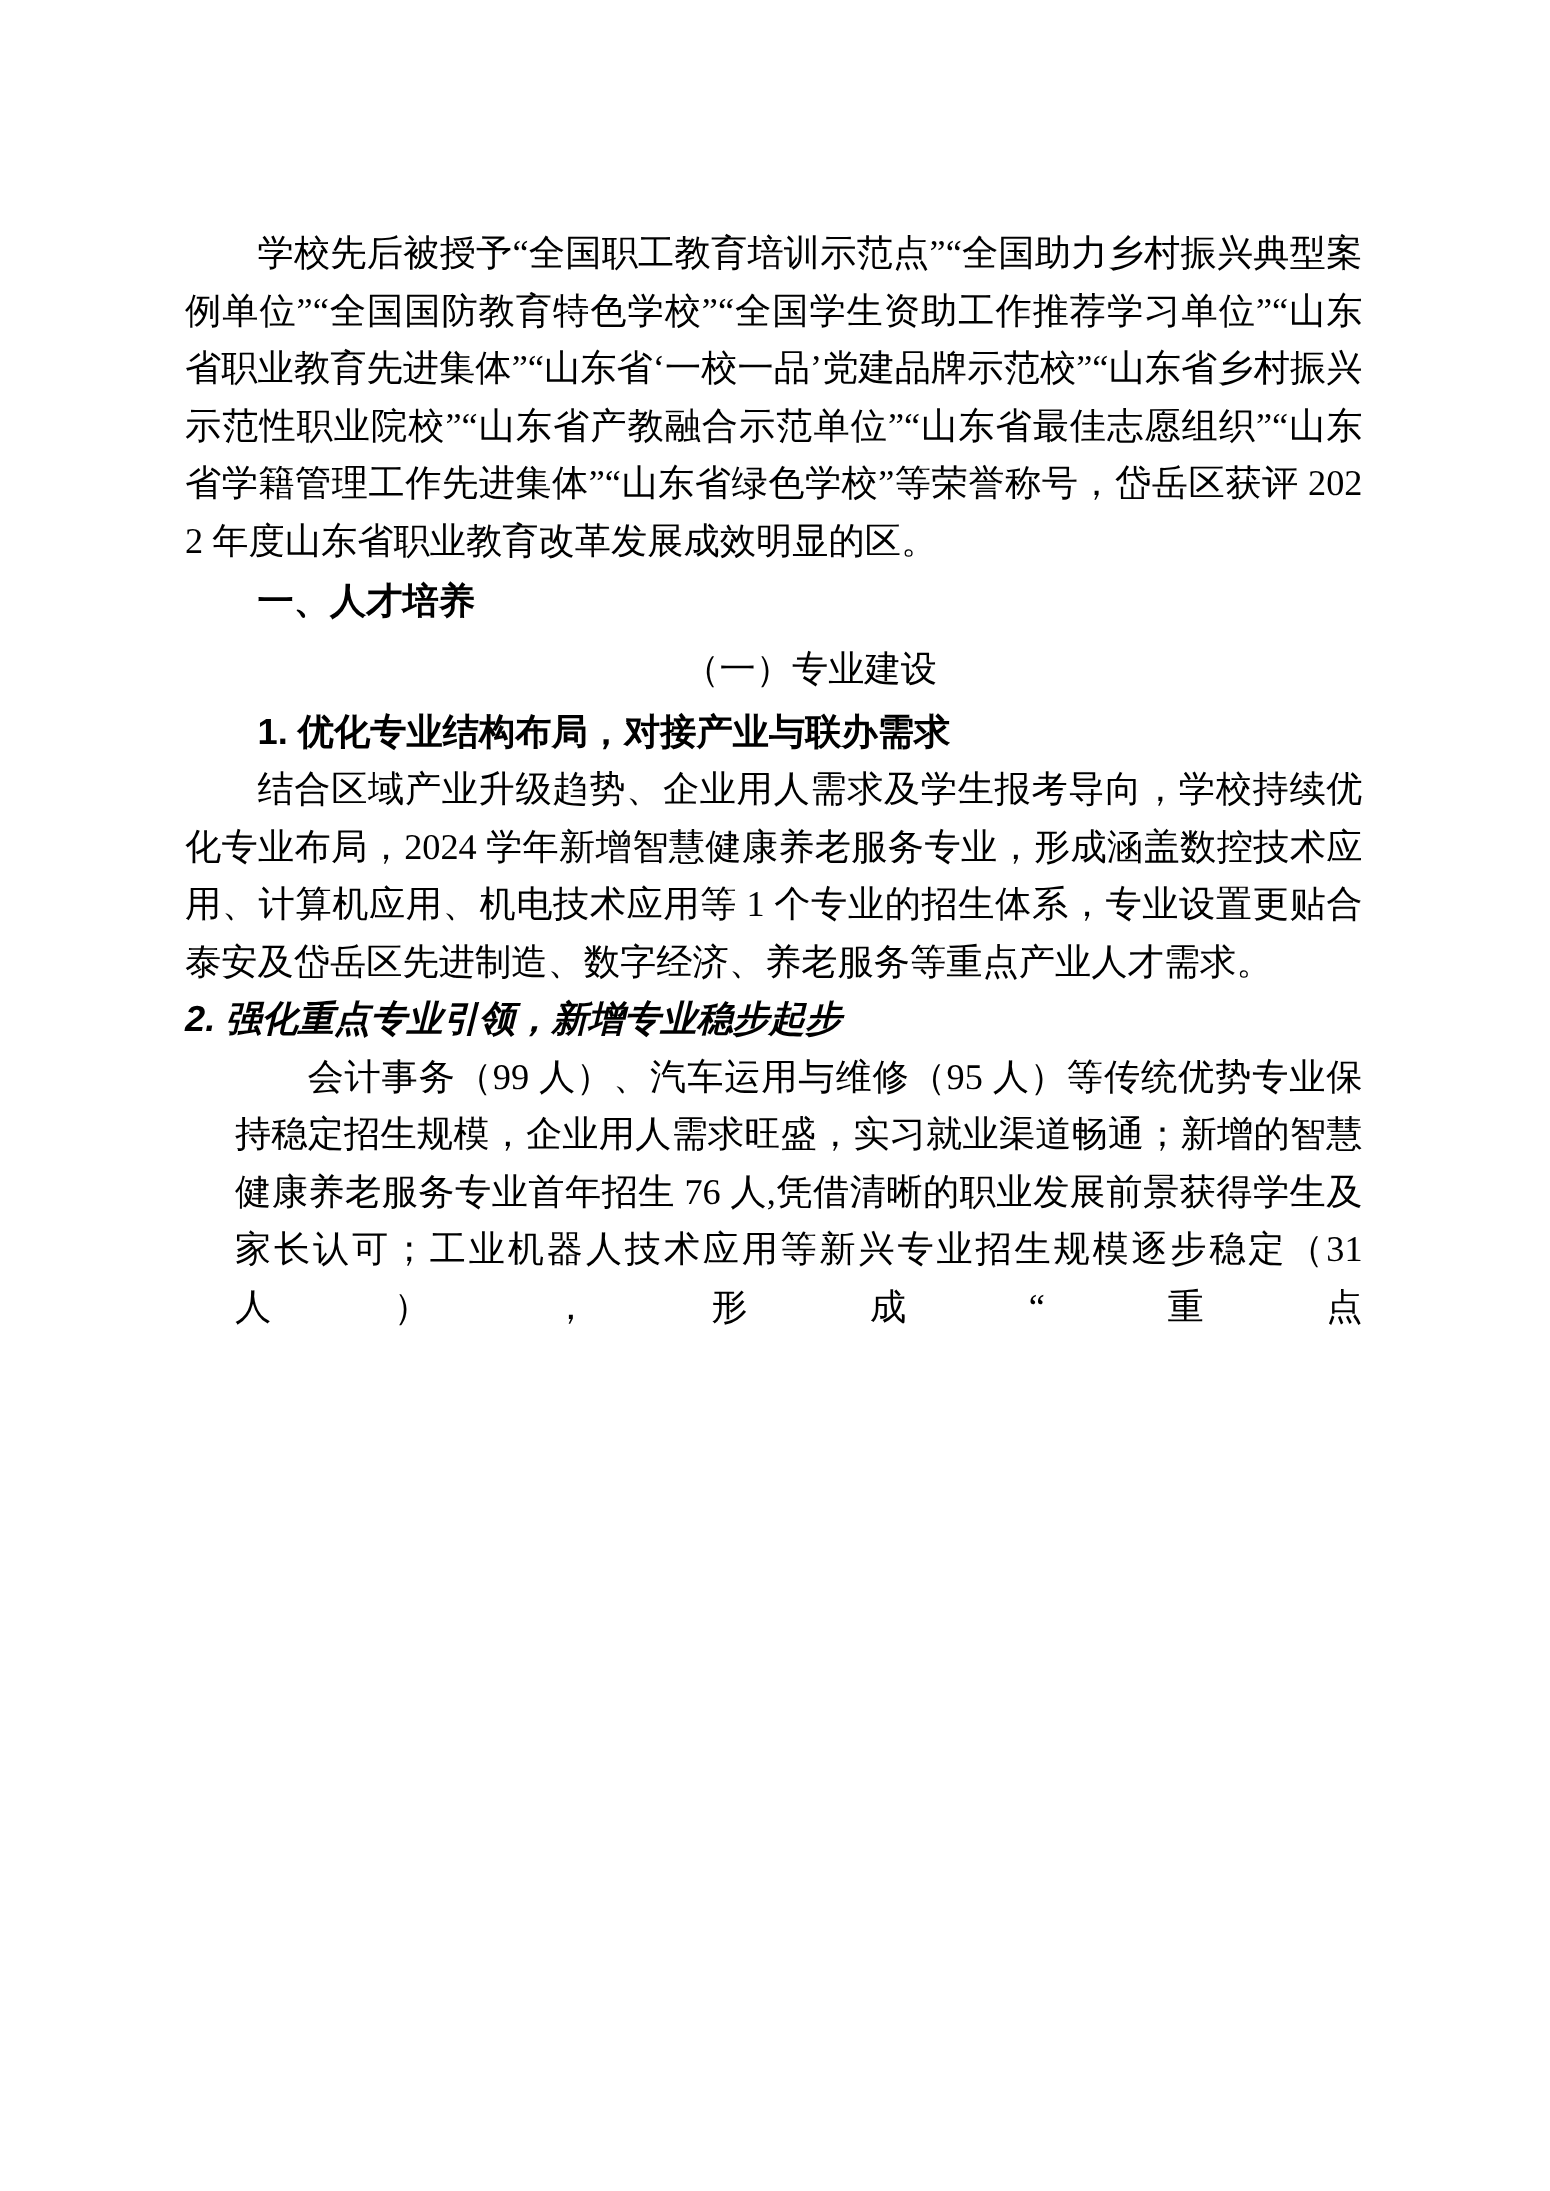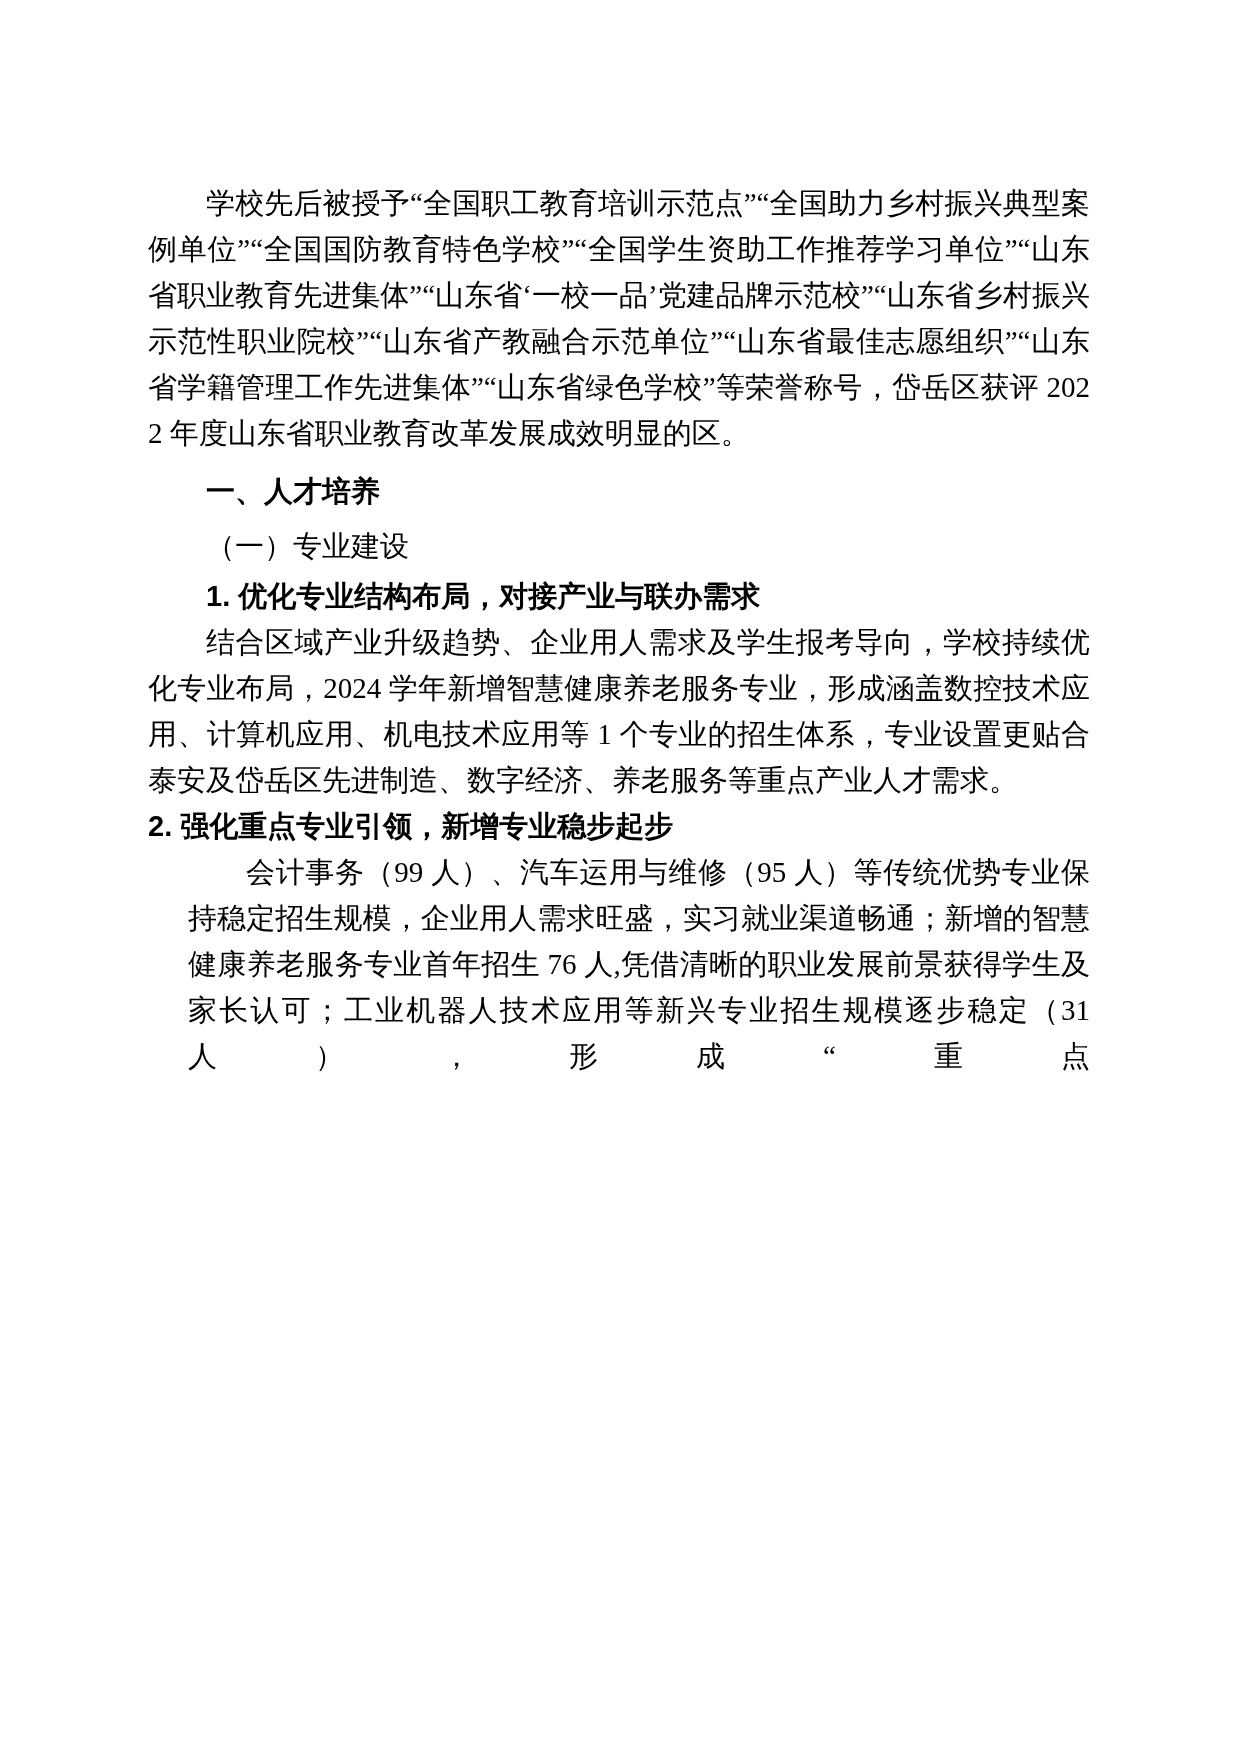--- a/index.html
+++ b/index.html
@@ -38,35 +38,37 @@
   }
   .heading {
     font-size: 29px;
     line-height: 46px;
     margin: 0;
     font-weight: bold;
     font-family: "Liberation Sans", "DejaVu Sans", sans-serif;
     text-align: left;
   }
   .h-section {
-    margin-top: 12px;
+    margin-top: 2px;
     text-indent: 2em;
   }
   .h-sub {
     margin-top: 9px;
     text-indent: 2em;
     font-weight: normal;
     font-family: "Liberation Serif", "DejaVu Serif", serif;
+    text-align: center;
   }
   .h-num-indent {
     margin-top: 4px;
     text-indent: 2em;
   }
   .h-num-flush {
     text-indent: 0;
+    font-style: italic;
   }
   .footer-pagenum {
     position: absolute;
     top: 1612px;
     left: 0;
     width: 100%;
     text-align: center;
     font-size: 27px;
     line-height: 34px;
     color: #000000;

